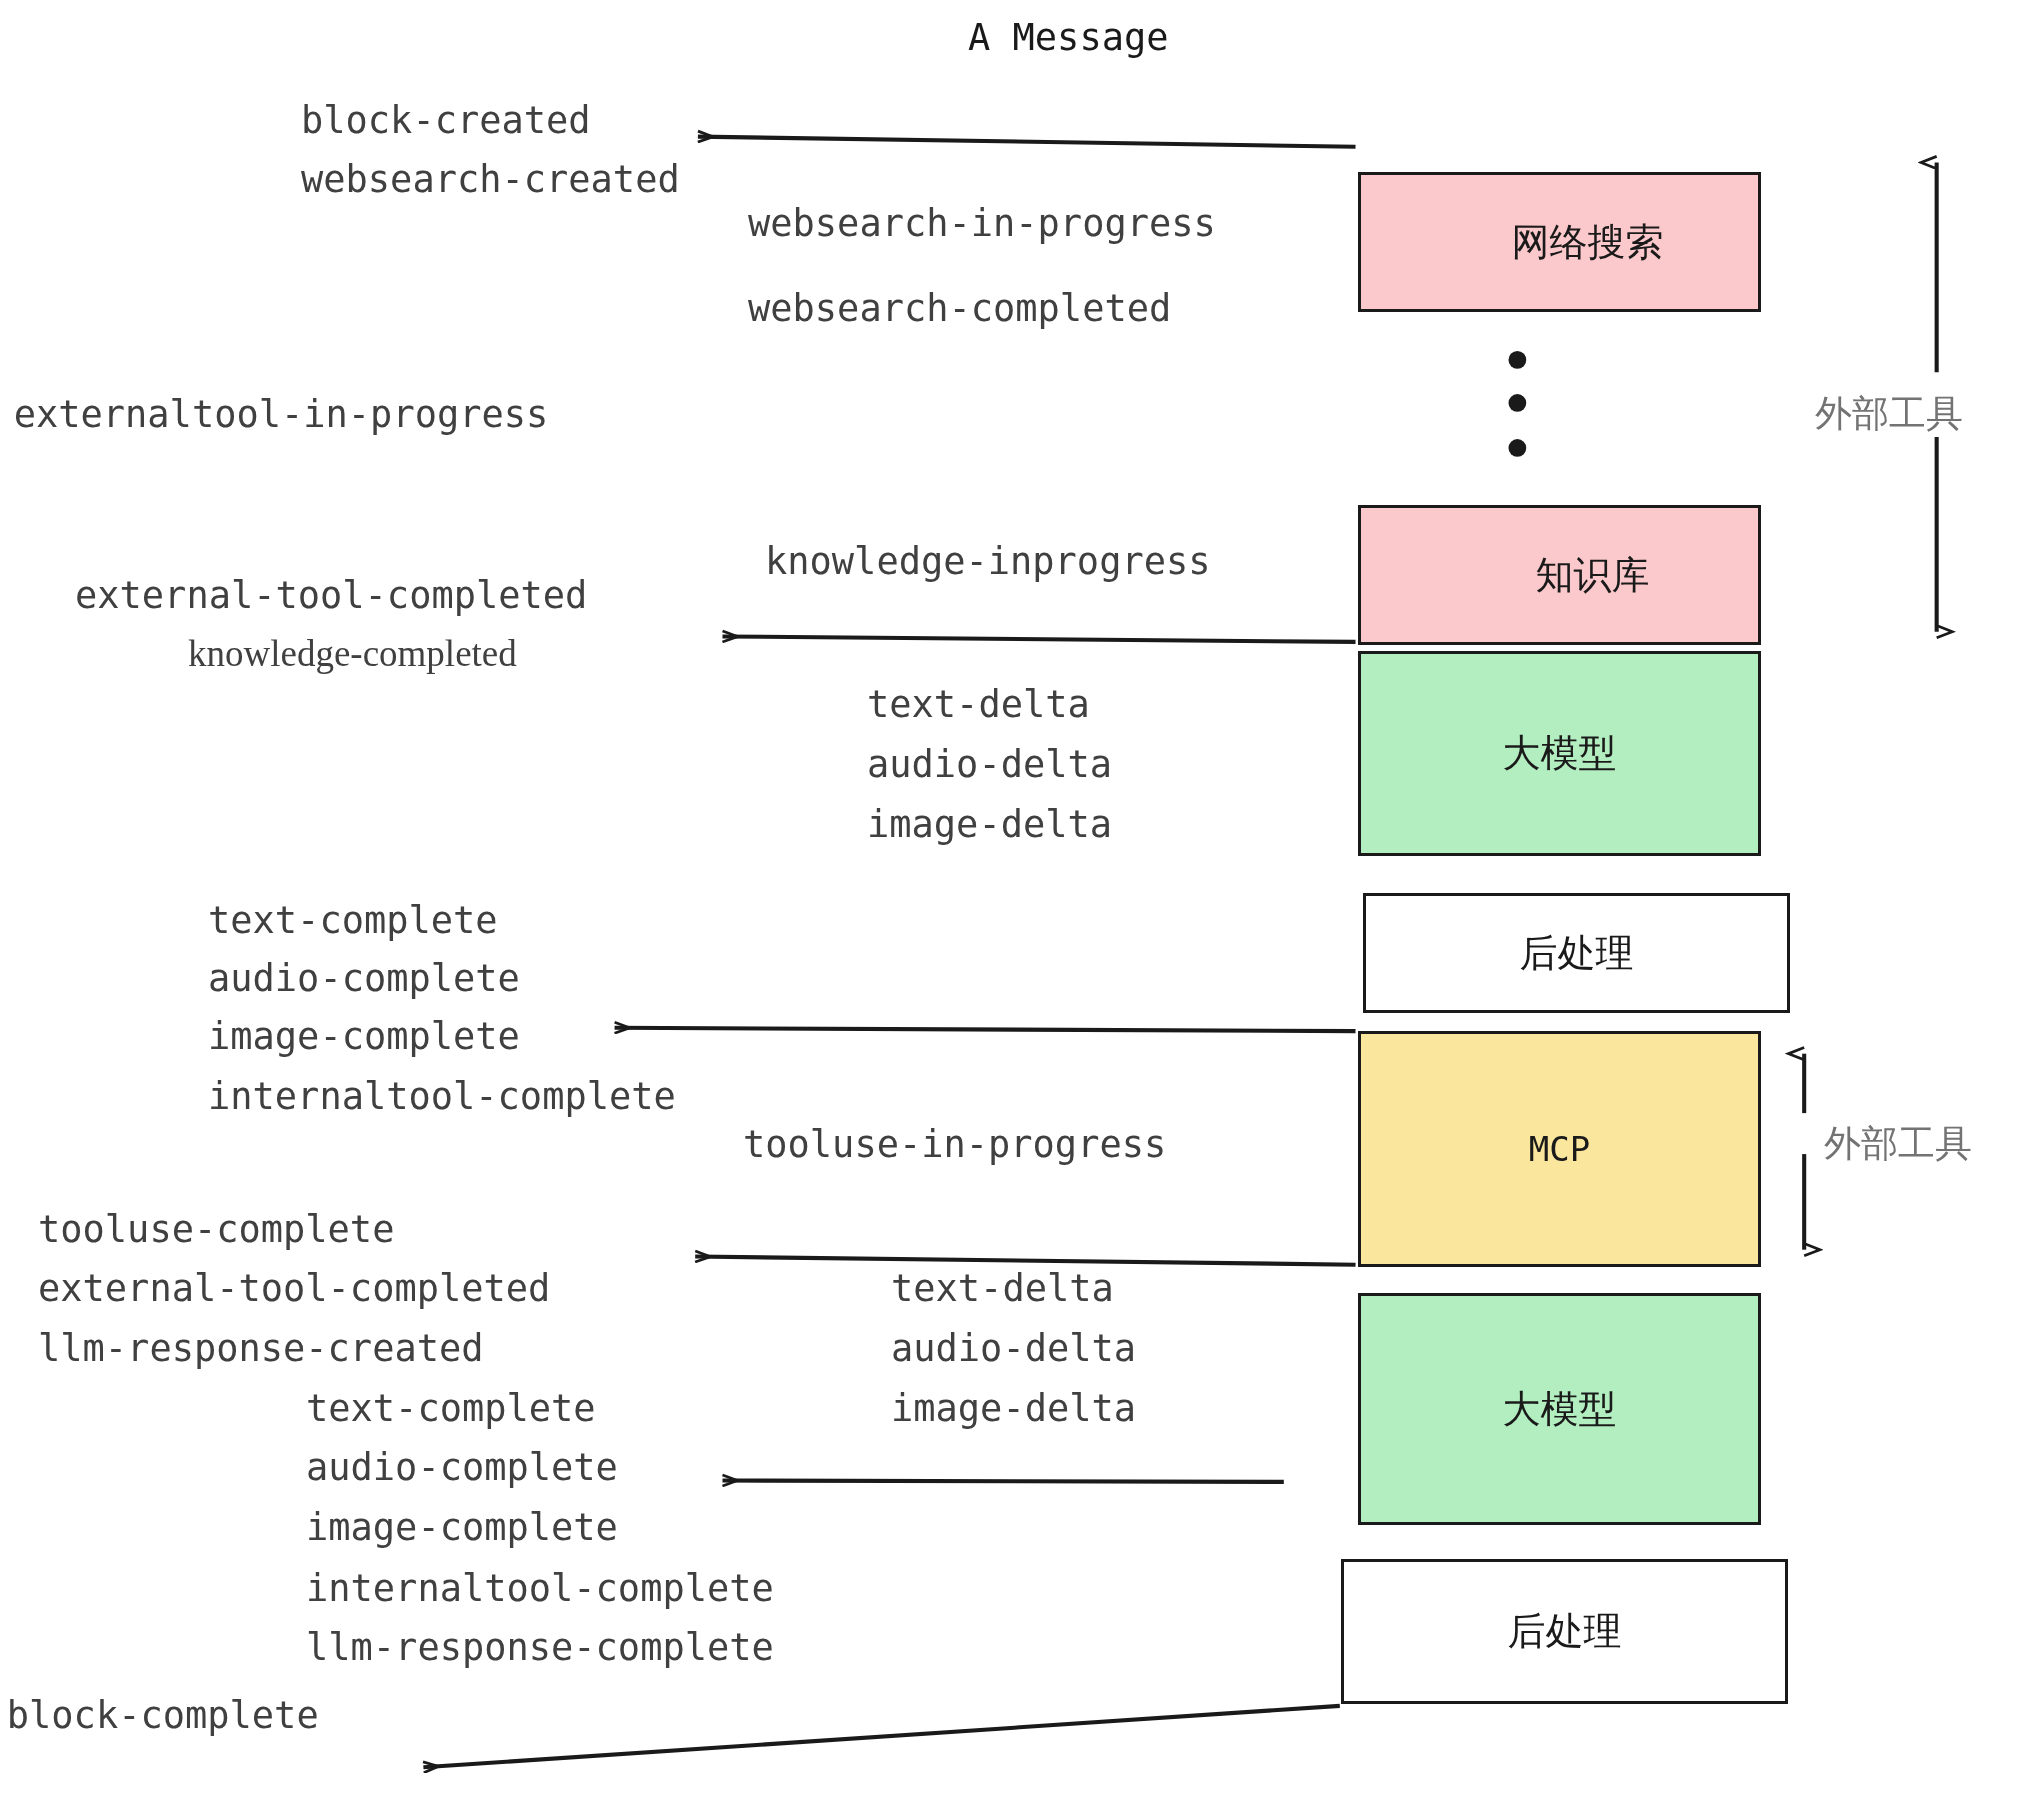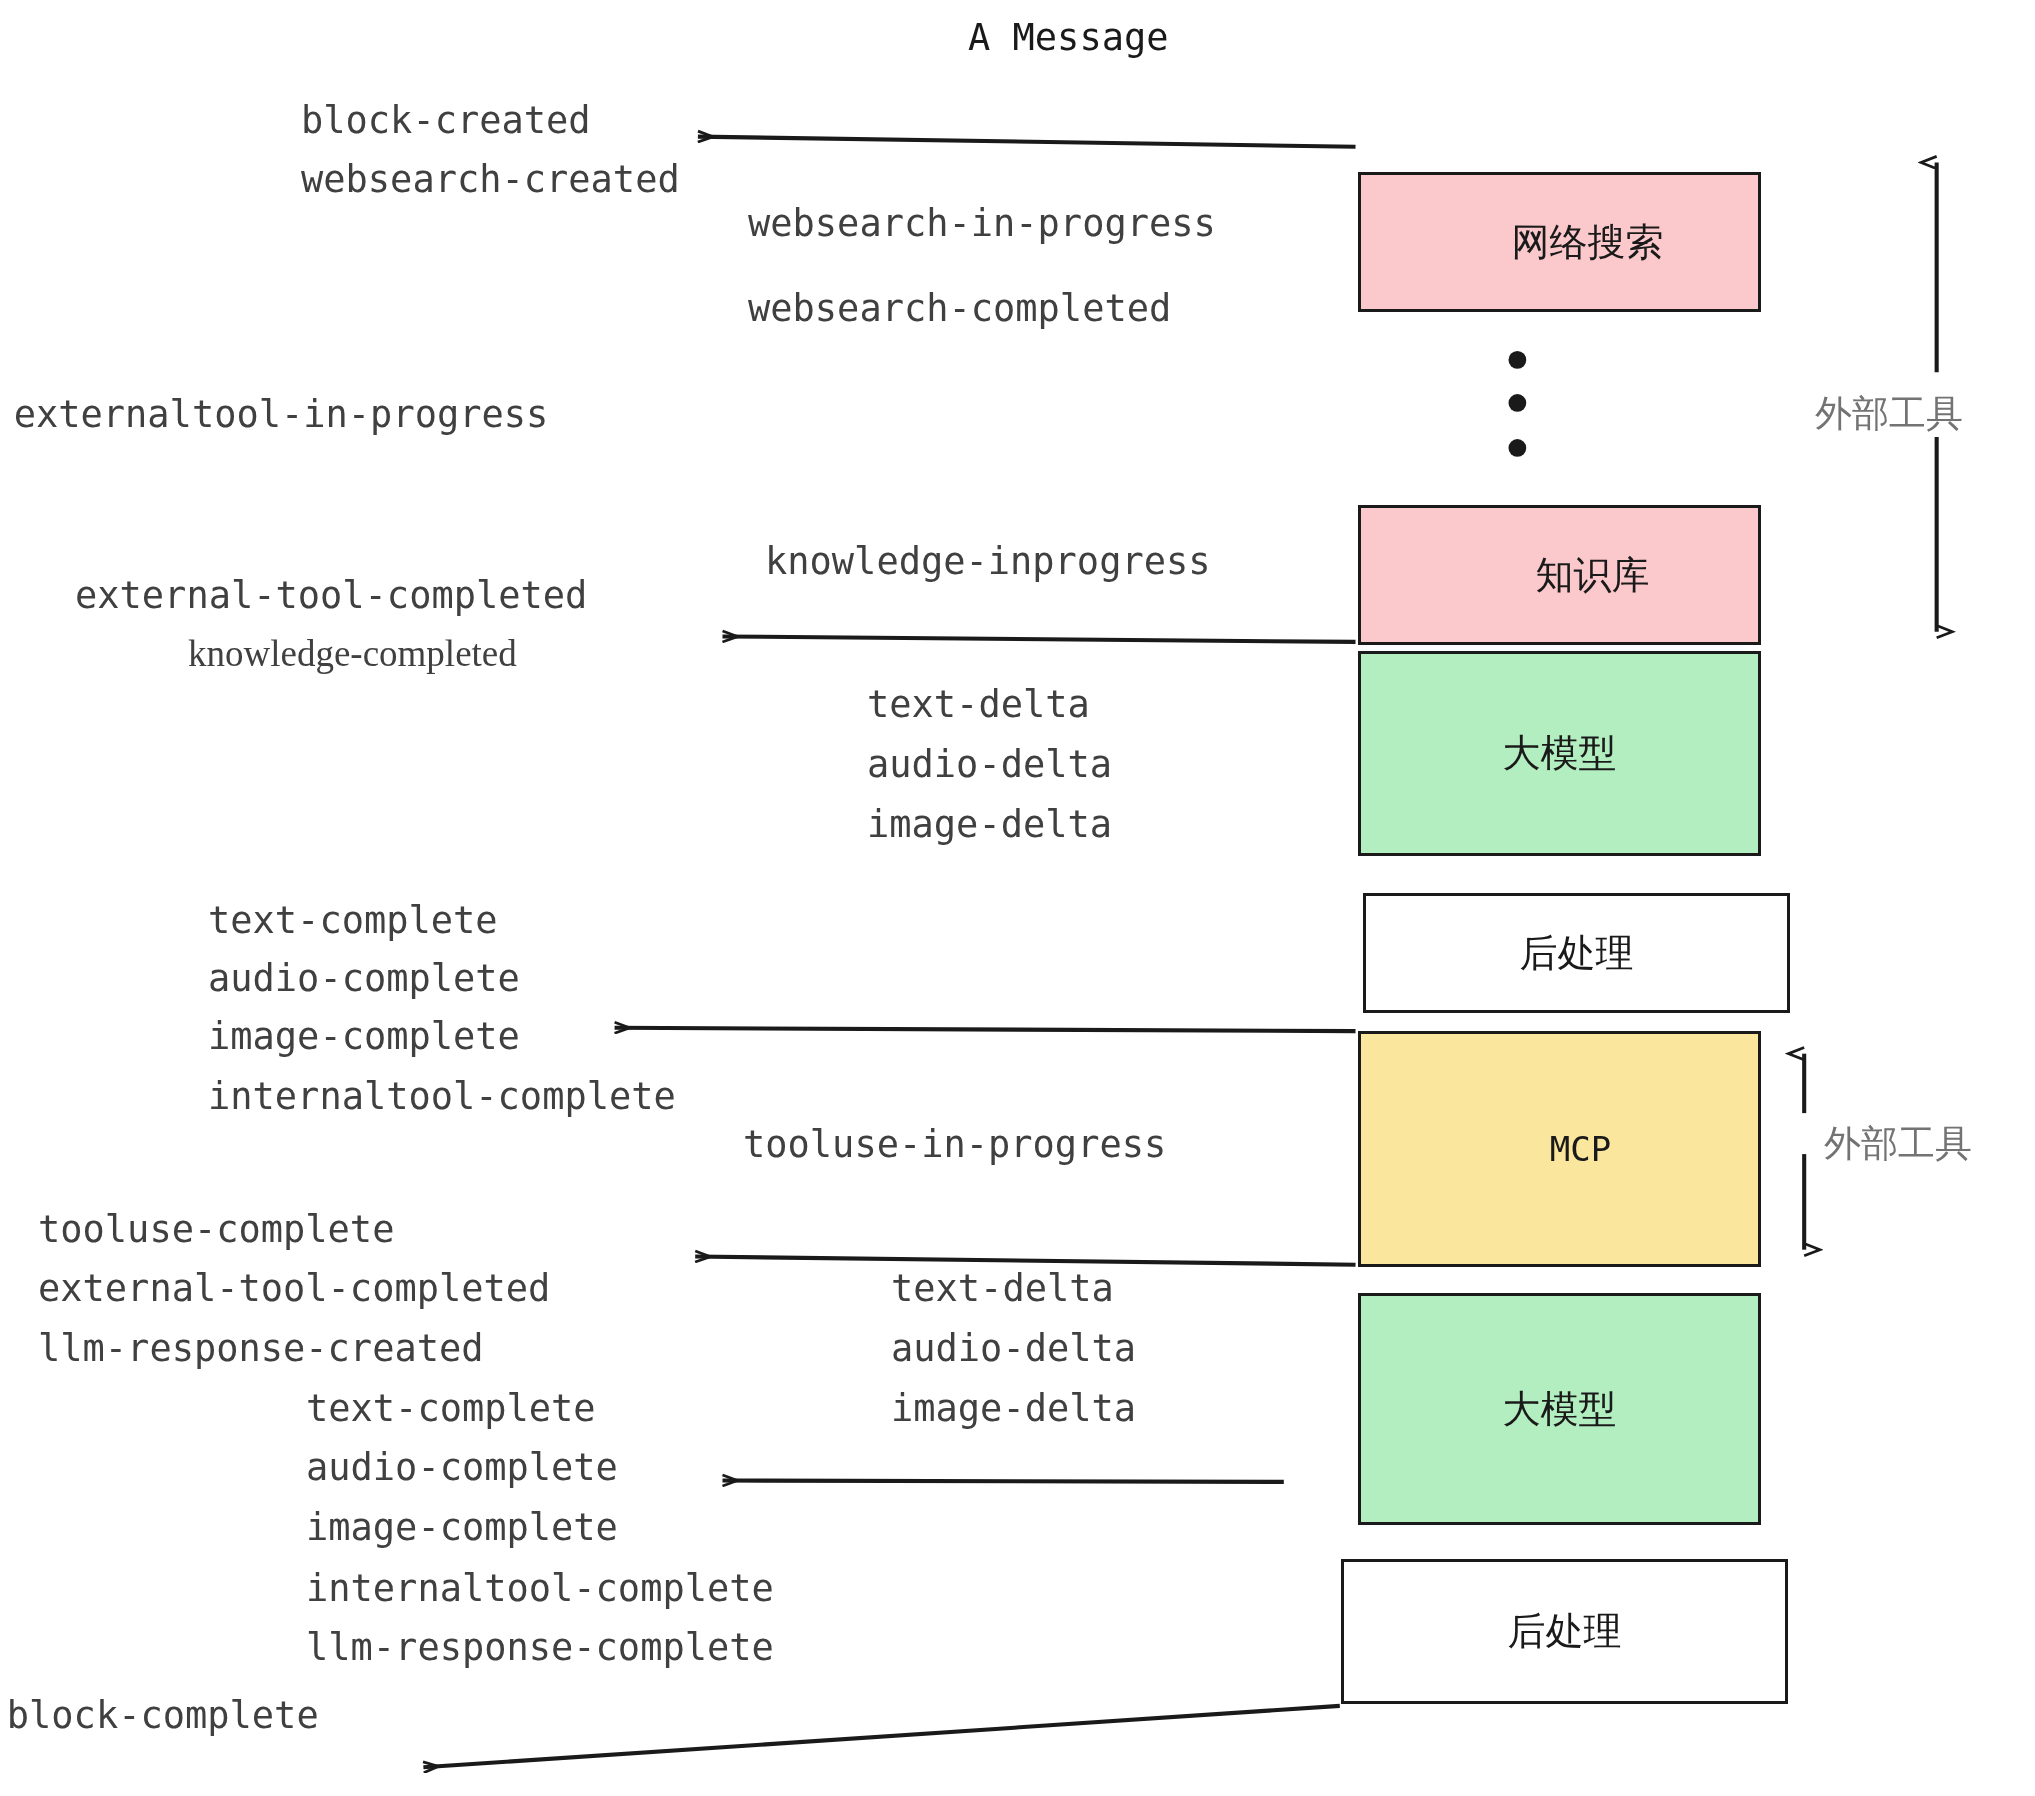--- a/index.html
+++ b/index.html
@@ -10,21 +10,21 @@
 
   .evt{position:absolute;white-space:pre;color:#404040;
        font-family:"DejaVu Sans Mono","Liberation Mono",monospace;
        font-size:37px;line-height:1;letter-spacing:0px;}
   .title{position:absolute;white-space:pre;color:#1a1a1a;
        font-family:"DejaVu Sans Mono","Liberation Mono",monospace;
        font-size:37px;}
   .boxlabel{position:absolute;display:flex;align-items:center;justify-content:center;
        color:#1a1a1a;font-family:"DejaVu Sans","Liberation Sans",sans-serif;
        font-size:38px;white-space:pre;}
-  .boxlabel.mono{font-family:"DejaVu Sans Mono","Liberation Mono",monospace;font-size:34px;padding-left:21px;}
+  .boxlabel.mono{font-family:"DejaVu Sans Mono","Liberation Mono",monospace;font-size:34px;}
   .brlabel{position:absolute;white-space:pre;color:#737373;
        font-family:"DejaVu Sans","Liberation Sans",sans-serif;font-size:37px;}
   .nodebox{position:absolute;border:3.4px solid #1a1a1a;box-sizing:border-box;}
 </style>
 </head>
 <body>
 
 <div id="stage">
 
   <svg id="canvas" viewBox="0 0 2980 2630">

